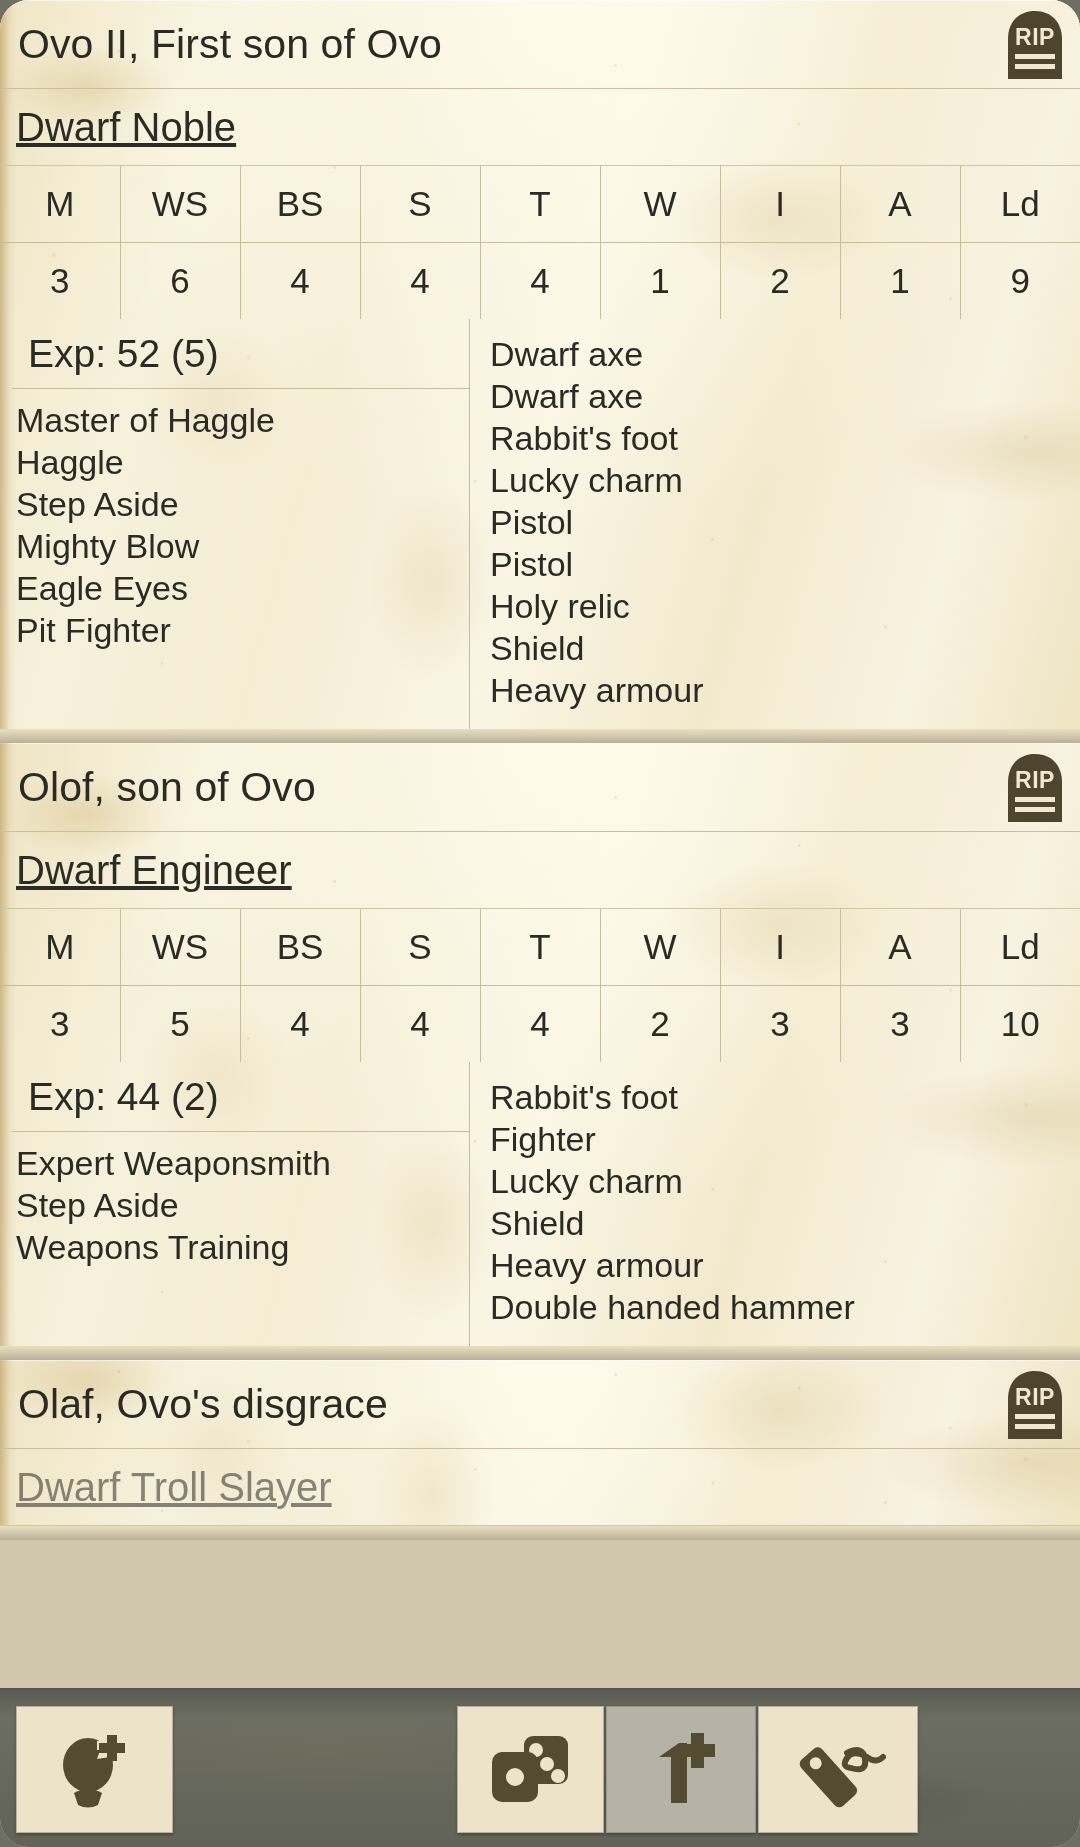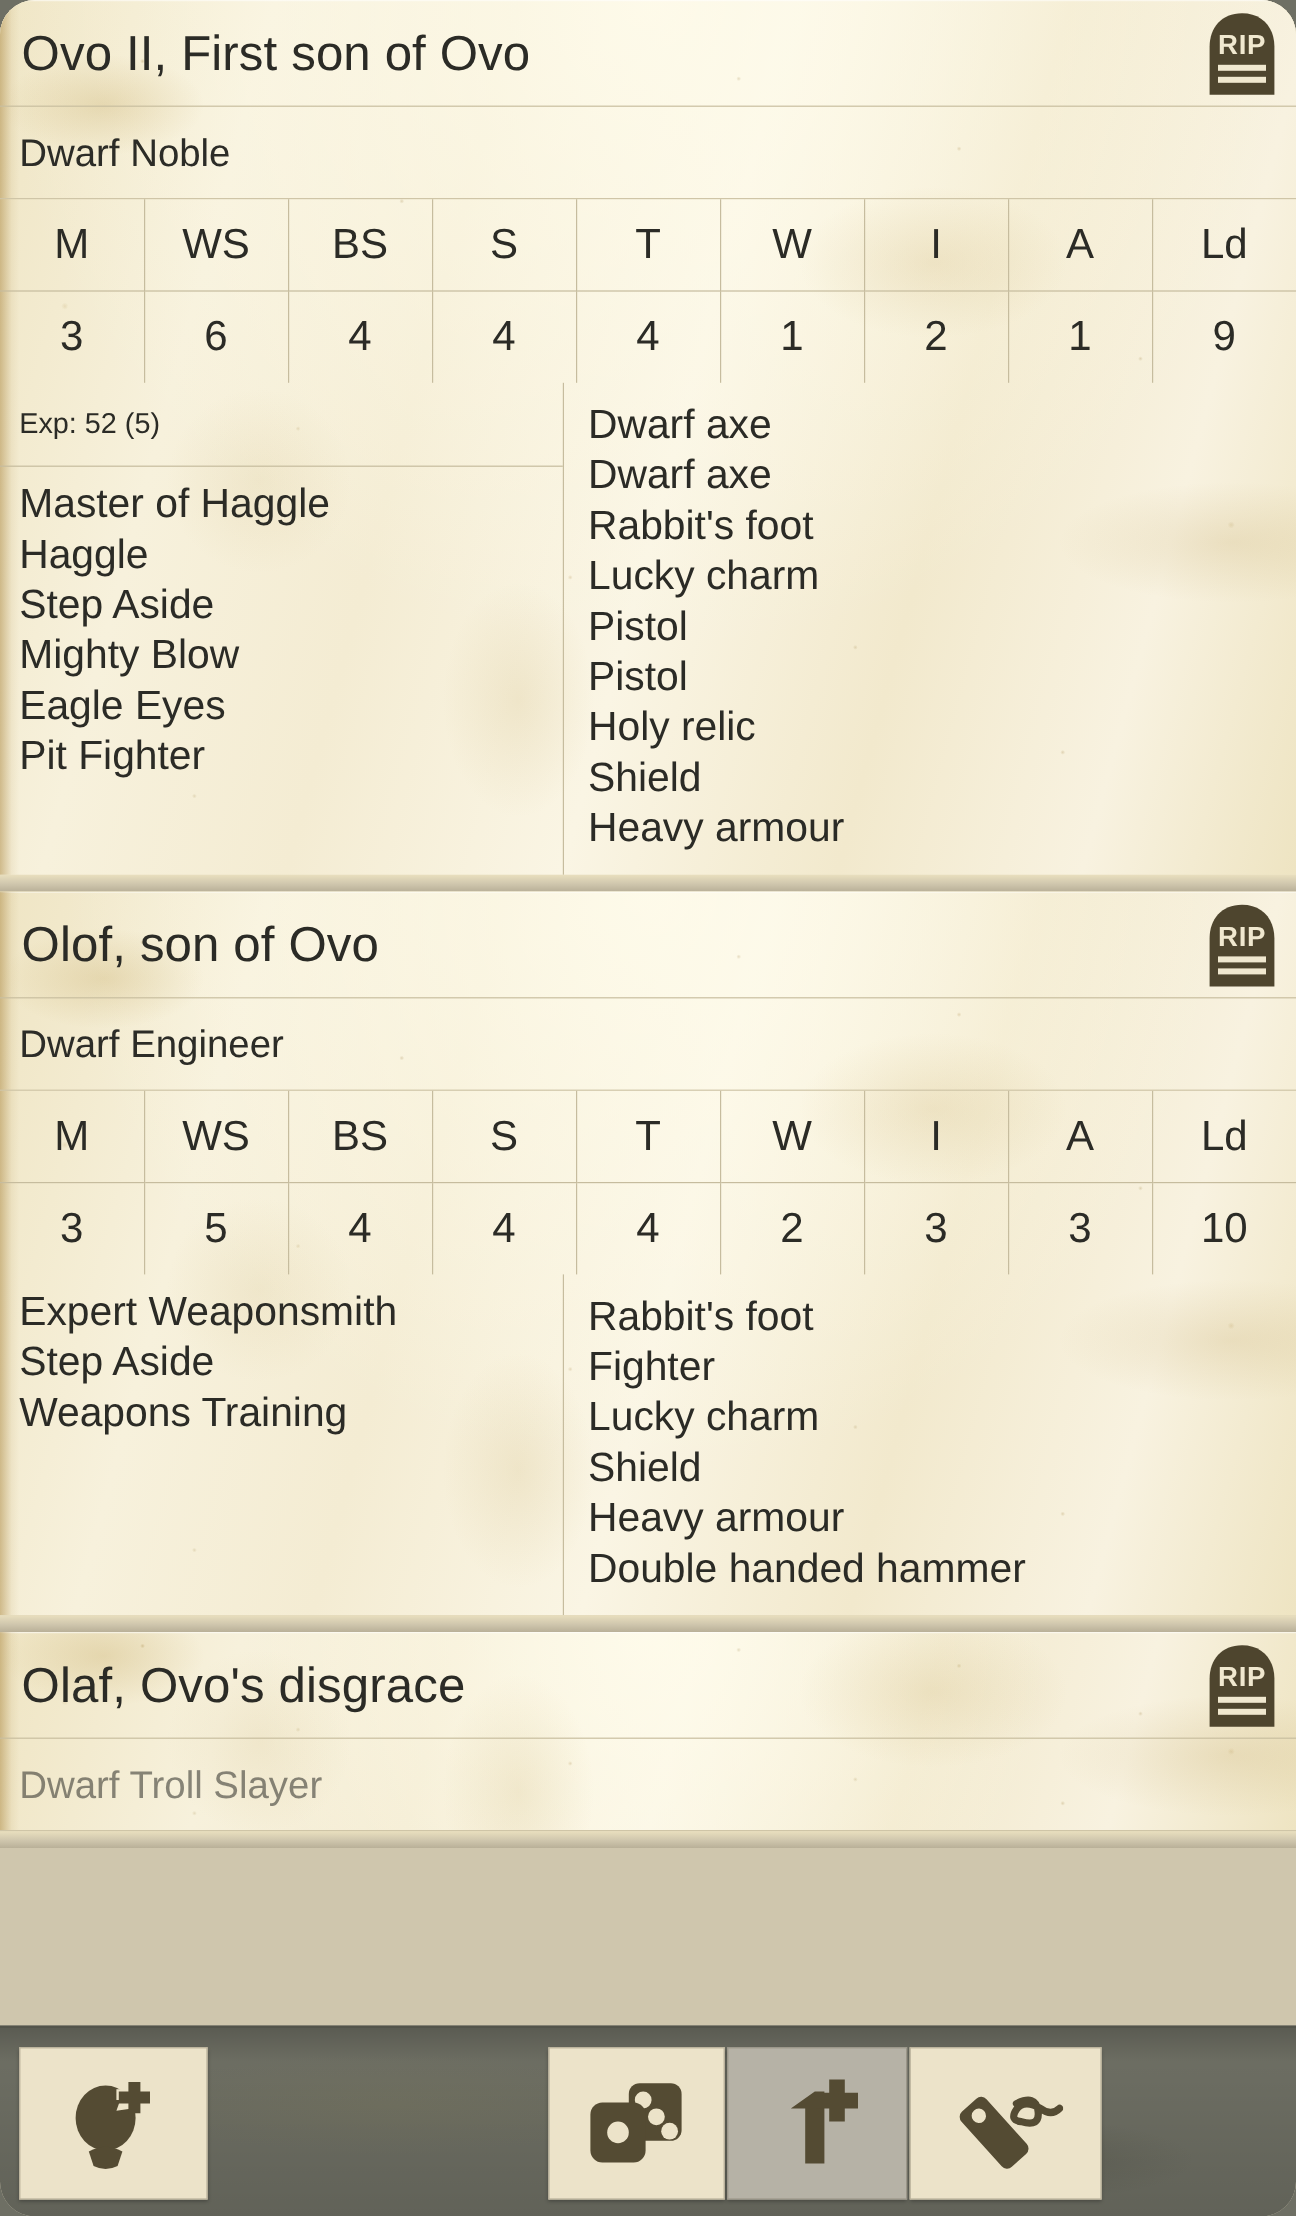--- a/index.html
+++ b/index.html
@@ -107,23 +107,24 @@
   }
 
   .card-type {
     position: relative;
     height: 76px;
     display: flex;
     align-items: center;
     border-bottom: 1px solid #cfc5a7;
   }
   .card-type span {
-    font-size: 32px;
+    font-size: 40px;
     color: #2c2c27;
     padding-left: 16px;
+    text-decoration: underline;
   }
 
   
   table.stats {
     position: relative;
     width: 100%;
     border-collapse: collapse;
     table-layout: fixed;
   }
   table.stats td {
@@ -152,24 +153,25 @@
   .lower-right {
     flex: 1;
     box-sizing: border-box;
     padding: 14px 0 18px 20px;
   }
   .exp {
     height: 70px;
     display: flex;
     align-items: center;
     padding-left: 16px;
-    font-size: 24px;
+    font-size: 39px;
     color: #2b2b26;
     border-bottom: 1px solid #c6bc9e;
     box-sizing: border-box;
+    margin-left: 12px;
   }
   .skills {
     padding: 10px 0 18px 16px;
   }
   .skills div, .lower-right div {
     font-size: 34px;
     line-height: 42px;
     color: #2b2b26;
     white-space: nowrap;
   }
@@ -326,20 +328,21 @@
           <td>2</td>
           <td>3</td>
           <td>3</td>
           <td>10</td>
         </tr>
       </tbody>
         </table>
 
       <div class="lower" style="min-height:256px">
         <div class="lower-left">
+          <div class="exp">Exp: 44 (2)</div>
           <div class="skills">
             <div>Expert Weaponsmith</div>
             <div>Step Aside</div>
             <div>Weapons Training</div>
           </div>
         </div>
         <div class="lower-right">
           <div>Rabbit's foot</div>
           <div>Fighter</div>
           <div>Lucky charm</div>

